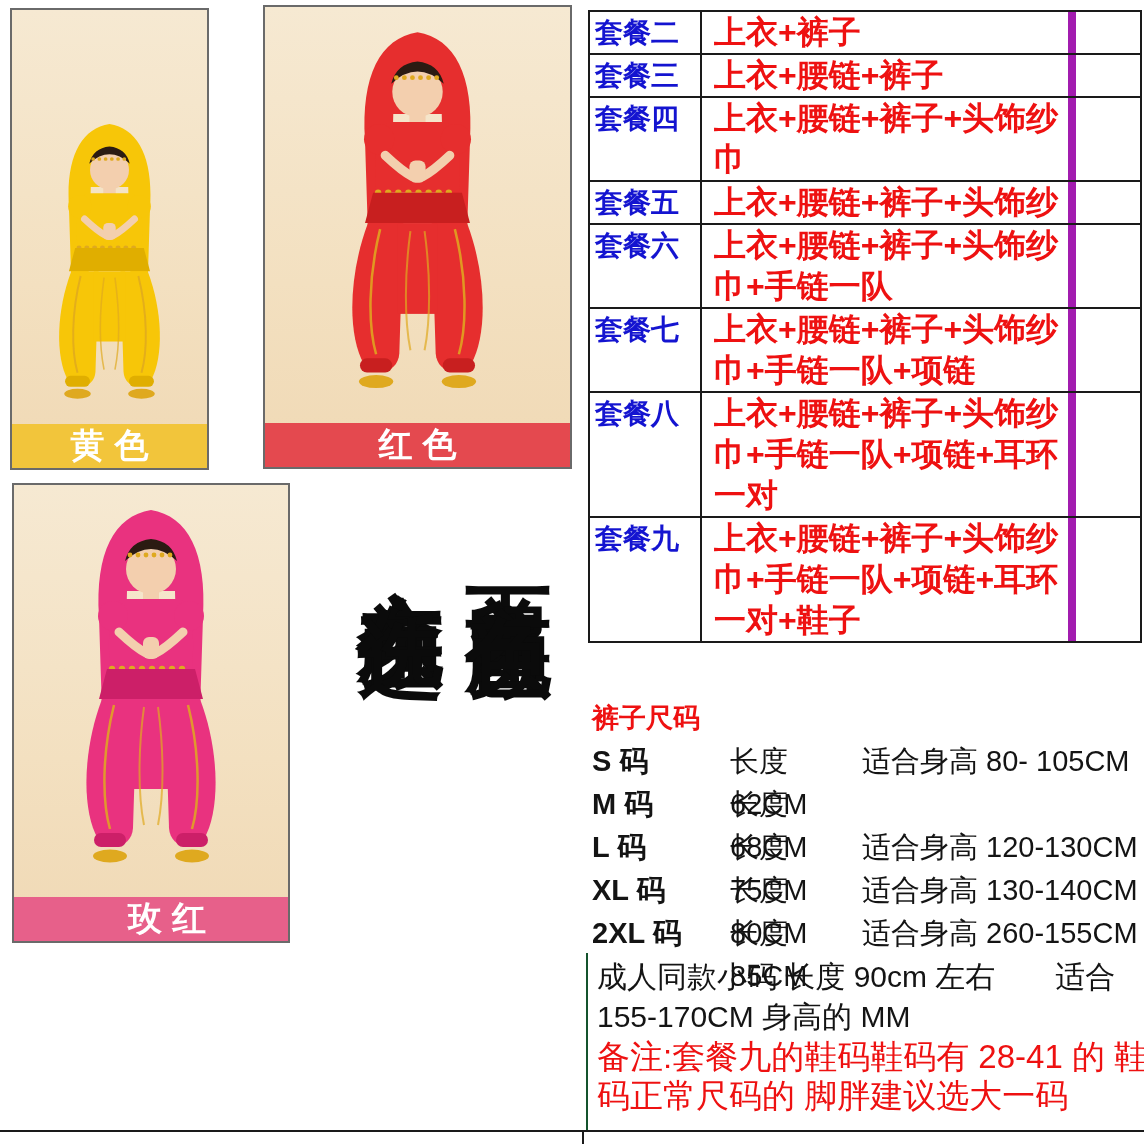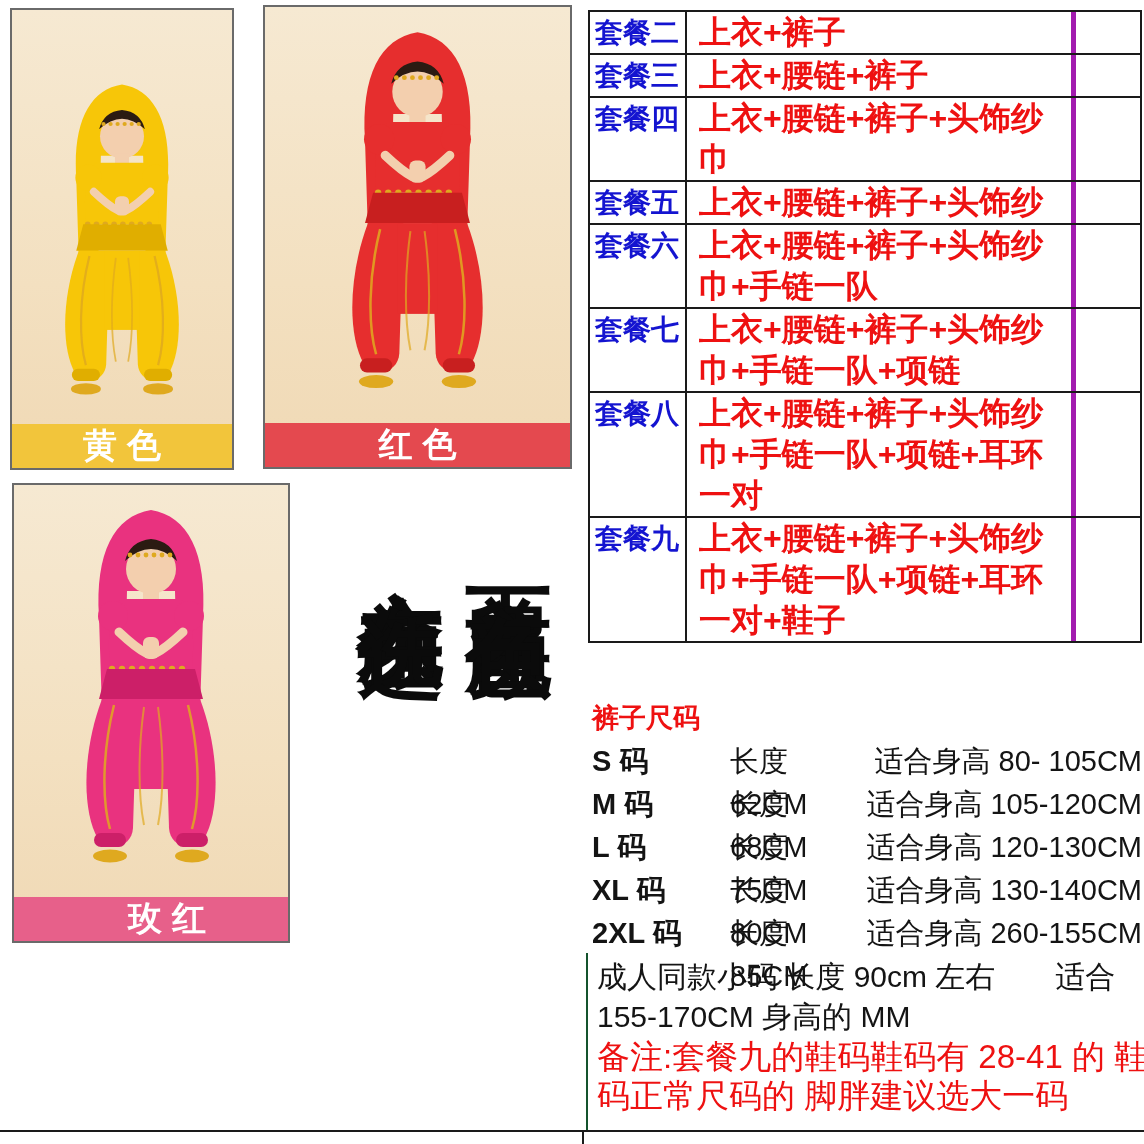--- a/index.html
+++ b/index.html
@@ -27,53 +27,53 @@
     font-weight:700; color:#0b0b0b; white-space:nowrap;
   }
   
   .ptable{
     position:absolute; left:588px; top:10px; width:554px;
     border:2px solid #1a1a1a; border-bottom:none; background:#fff;
   }
   .prow{ display:flex; border-bottom:2px solid #1a1a1a; }
   .pcell{ min-height:41px; }
   .plabel{
-    width:97px; border-right:2px solid #1a1a1a; color:var(--blue);
+    width:112px; border-right:2px solid #1a1a1a; color:var(--blue);
     font-size:28px; font-weight:700; line-height:41px; padding-left:5px;
   }
   .pdesc{
-    flex:1; border-right:5px solid #a21caf; color:var(--red);
+    flex:1; border-right:8px solid #a21caf; color:var(--red);
     font-size:32px; font-weight:700; line-height:41px; padding-left:12px;
   }
   .pempty{ width:64px; }
   
   .size-section{ position:absolute; left:588px; top:694px; width:554px; }
   .size-title{ color:var(--red); font-size:27px; font-weight:700; padding:6px 0 0 4px; height:46px; }
   .srow{ display:flex; height:43px; line-height:43px; font-size:29px; color:#141414; }
   .srow .s1{ width:142px; padding-left:4px;font-weight:bold; }
   .srow .s2{ width:132px; }
-  .srow .s3{ flex:1;text-align:right; }
+  .srow .s3{ flex:1; }
   
   .notes{
     position:absolute; left:586px; top:953px; width:604px; height:177px;
     border-left:2px solid #14532d; padding:4px 0 0 9px;
   }
   .note-black{ font-size:30px; line-height:40px; color:#141414; }
   .note-red{ font-size:33px; line-height:39px; font-weight:400; color:var(--red); }
   .notes .note-red:first-of-type{ margin-top:4px; }
   
   .bottom-rule{ position:absolute; left:0; top:1130px; width:1144px; height:2px; background:#1a1a1a; }
   .stub-vline{ position:absolute; left:582px; top:1132px; width:2px; height:12px; background:#1a1a1a; }
 </style>
 </head>
 <body>
 
 <div class="canvas">
 
-  <div class="photo" id="photo-0" style="left:10px; top:8px; width:224px; height:462px;">
+  <div class="photo" id="photo-0" style="left:10px; top:8px; width:199px; height:462px;">
     <div style="position: absolute; inset: 0px 0px 36px;">
         <svg viewBox="0 0 250 420" preserveAspectRatio="xMidYMax meet" xmlns="http://www.w3.org/2000/svg">
           <path d="M125,25 C88,31 69,68 73,132 L76,226 C77,243 97,244 98,227 L101,106 L149,106 L152,227 C153,244 173,243 174,226 L177,132 C181,68 162,31 125,25 Z" fill="#f7c608"></path>
           <circle cx="125" cy="84" r="25" fill="#f3cfae"></circle>
           <path d="M99,76 Q104,56 125,54 Q146,56 151,76 Q138,64 125,64 Q112,64 99,76 Z" fill="#2b1b12"></path>
           <circle cx="104" cy="70" r="2.4" fill="#dfa91f"></circle>
           <circle cx="112" cy="70" r="2.4" fill="#dfa91f"></circle>
           <circle cx="120" cy="70" r="2.4" fill="#dfa91f"></circle>
           <circle cx="128" cy="70" r="2.4" fill="#dfa91f"></circle>
           <circle cx="136" cy="70" r="2.4" fill="#dfa91f"></circle>
@@ -306,21 +306,20 @@
     <div class="size-title">裤子尺码</div>
     <div id="size-rows">
         <div class="srow">
           <div class="s1">S 码</div>
           <div class="s2">长度 62CM</div>
           <div class="s3">适合身高 80- 105CM</div>
         </div>
         <div class="srow">
           <div class="s1">M 码</div>
           <div class="s2">长度 68CM</div>
-          <div class="s3">适合身高 105-120CM</div>
         </div>
         <div class="srow">
           <div class="s1">L 码</div>
           <div class="s2">长度 75CM</div>
           <div class="s3">适合身高 120-130CM</div>
         </div>
         <div class="srow">
           <div class="s1">XL 码</div>
           <div class="s2">长度 80CM</div>
           <div class="s3">适合身高 130-140CM</div>

